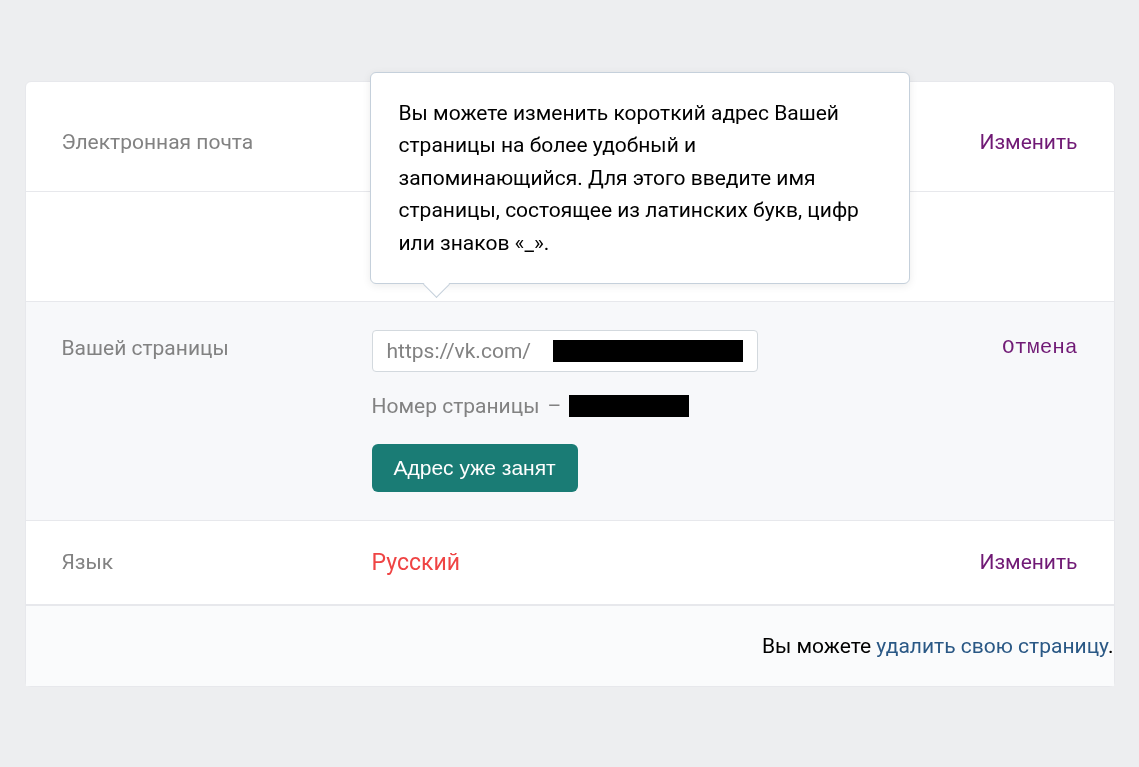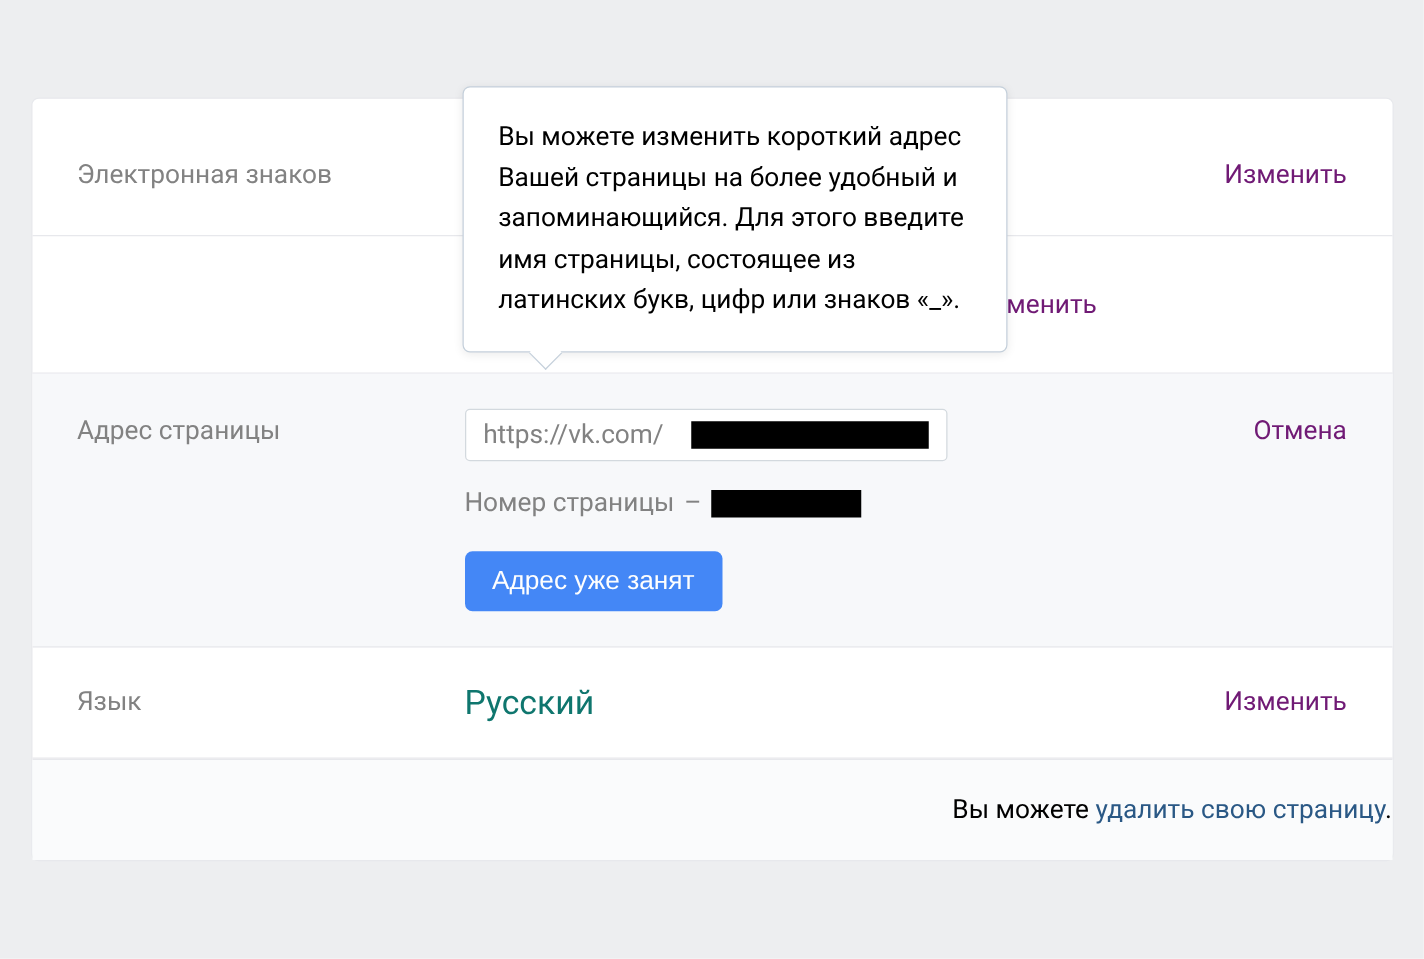--- a/index.html
+++ b/index.html
@@ -26,37 +26,37 @@
       padding: 28px 36px;
       border-bottom: 1px solid #e7e8ec;
       position: relative;
     }
     .row:last-child { border-bottom: none; }
     .label {
       font-size: 21px;
       color: #828282;
     }
     .value {
-      font-size: 27px;
-      color: #0f766e;
+      font-size: 23px;
+      color: #ef4444;
     }
     .action {
       text-align: right;
       font-size: 21px;
       color: #701a75;
       cursor: pointer;
     }
     .row-first { border-top: none; padding-top: 40px; }
     .row-address {
       background: #f7f8fa;
       align-items: flex-start;
       padding-top: 28px;
       padding-bottom: 28px;
     }
-    .row-address .action { padding-top: 6px; }
+    .row-address .action { padding-top: 6px; font-family: Liberation Mono, monospace; }
     .row-address .label { padding-top: 6px; }
     .addr-middle { display: flex; flex-direction: column; align-items: flex-start; gap: 0; }
     .input-wrap {
       display: flex;
       align-items: center;
       background: #fff;
       border: 1px solid #d3d9de;
       border-radius: 4px;
       padding: 8px 14px;
       font-size: 21px;
@@ -80,33 +80,33 @@
     }
     .subline .dash { color: #828282; }
     .sub-black {
       display: inline-block;
       width: 120px;
       height: 22px;
       background: #000;
     }
     .status-btn {
       margin-top: 26px;
-      background: #3b82f6;
+      background: #0f766e;
       color: #fff;
       font-size: 21px;
       padding: 12px 22px;
       border: none;
       border-radius: 6px;
       opacity: 0.95;
     }
     .tooltip {
       position: absolute;
       left: 344px;
       top: -230px;
-      width: 436px;
+      width: 540px;
       background: #fff;
       border: 1px solid #c5d0db;
       border-radius: 6px;
       padding: 24px 28px;
       font-size: 21px;
       color: #000;
       line-height: 1.55;
       box-shadow: 0 2px 8px rgba(0,0,0,0.08);
       z-index: 10;
     }
@@ -136,35 +136,35 @@
       cursor: pointer;
     }
     .row-email, .row-phone { min-height: 110px; }
   </style>
 </head>
 <body>
 
 <div class="card">
 
   <div class="row row-email row-first">
-    <div class="label">Электронная знаков</div>
+    <div class="label">Электронная почта</div>
     <div class="value"></div>
     <div class="action">Изменить</div>
   </div>
 
   <div class="row row-phone">
     <div class="value"></div>
     <div class="action">Изменить</div>
   </div>
 
   <div class="row row-address">
 
     <div class="tooltip">Вы можете изменить короткий адрес Вашей страницы на более удобный и запоминающийся. Для этого введите имя страницы, состоящее из латинских букв, цифр или знаков «_».</div>
 
-    <div class="label">Адрес страницы</div>
+    <div class="label">Вашей страницы</div>
 
     <div class="addr-middle">
       <div class="input-wrap">
         <span class="input-prefix">https://vk.com/</span>
         <span class="input-value"></span>
       </div>
       <div class="subline">
         <span>Номер страницы</span>
         <span class="dash">–</span>
         <span class="sub-black"></span>

